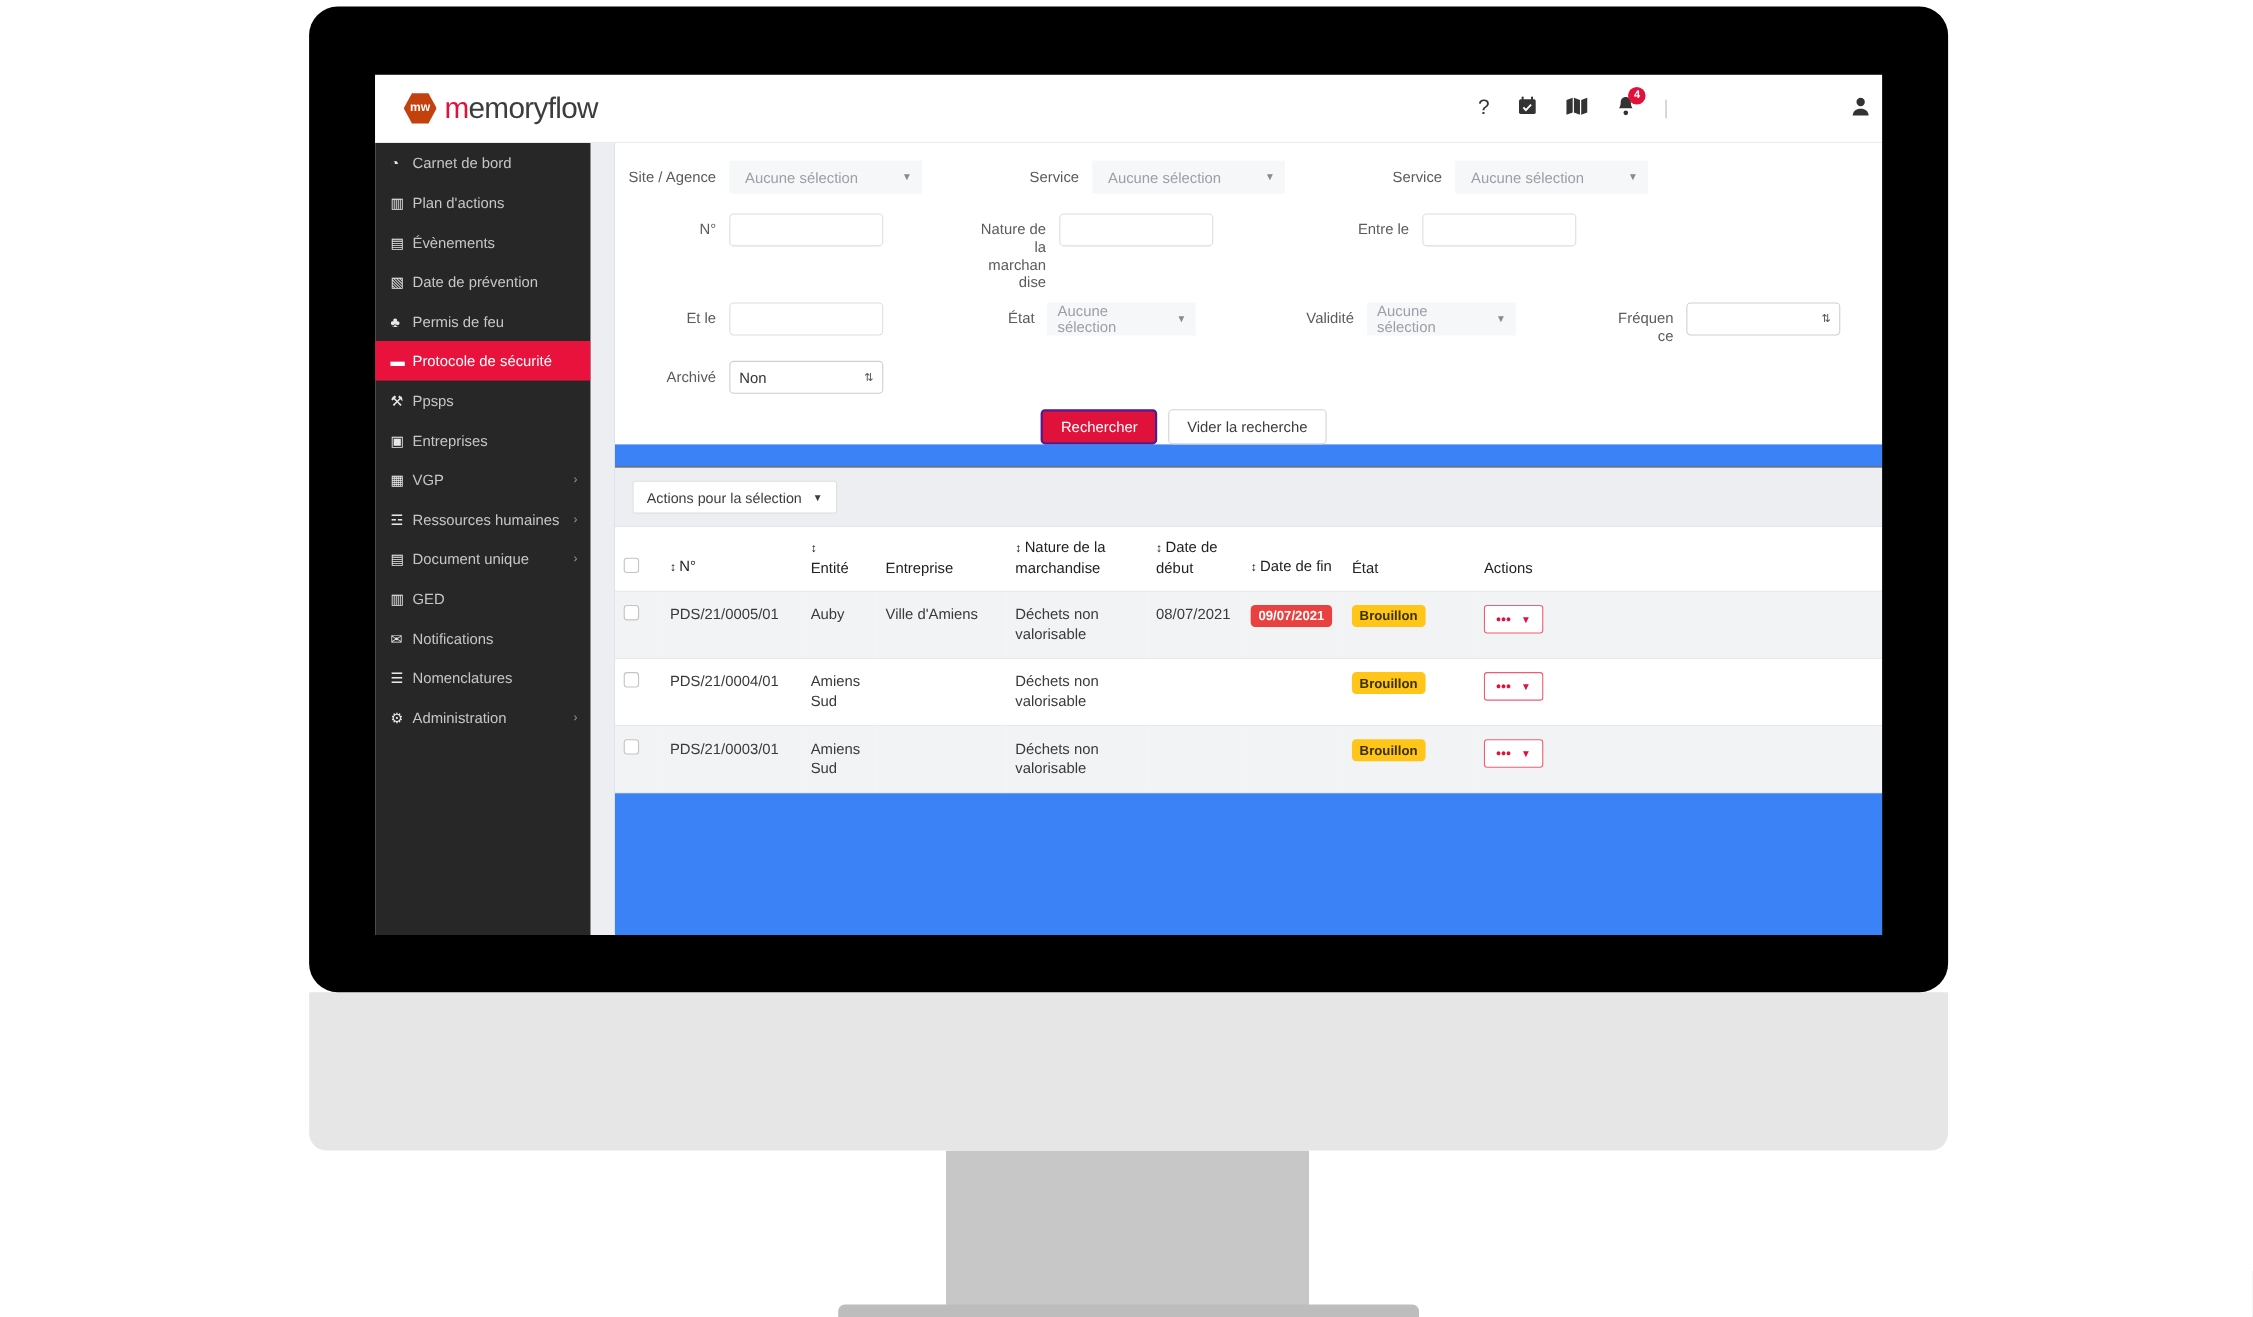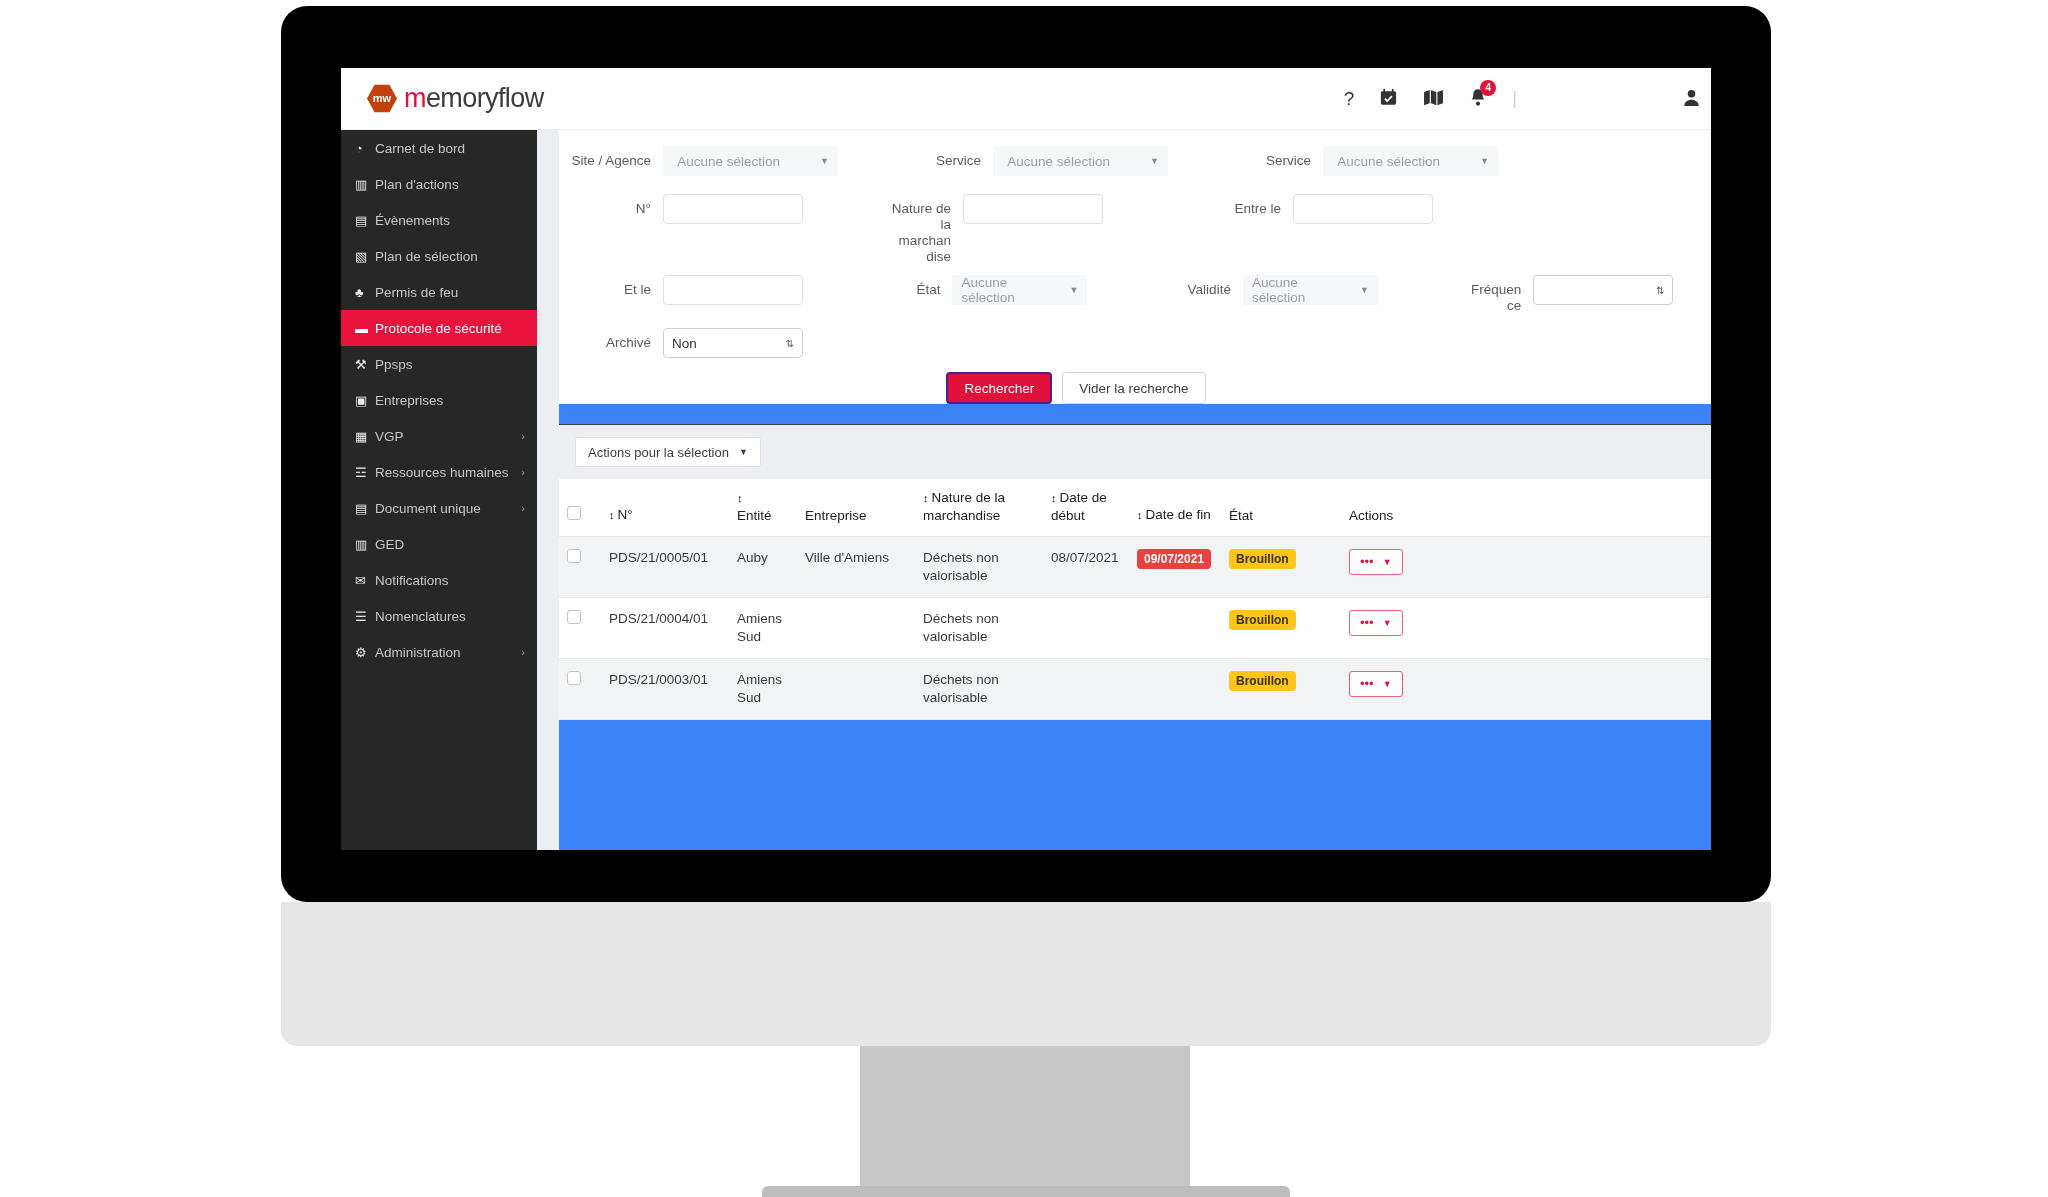--- a/index.html
+++ b/index.html
@@ -274,21 +274,21 @@
       <div class="nav-item">
         <span class="nav-ico">▥</span>
         <span class="nav-label">Plan d'actions</span>
       </div>
       <div class="nav-item">
         <span class="nav-ico">▤</span>
         <span class="nav-label">Évènements</span>
       </div>
       <div class="nav-item">
         <span class="nav-ico">▧</span>
-        <span class="nav-label">Plan de sélection</span>
+        <span class="nav-label">Date de prévention</span>
       </div>
       <div class="nav-item">
         <span class="nav-ico">♣</span>
         <span class="nav-label">Permis de feu</span>
       </div>
       <div class="nav-item active">
         <span class="nav-ico">▬</span>
         <span class="nav-label">Protocole de sécurité</span>
       </div>
       <div class="nav-item">

